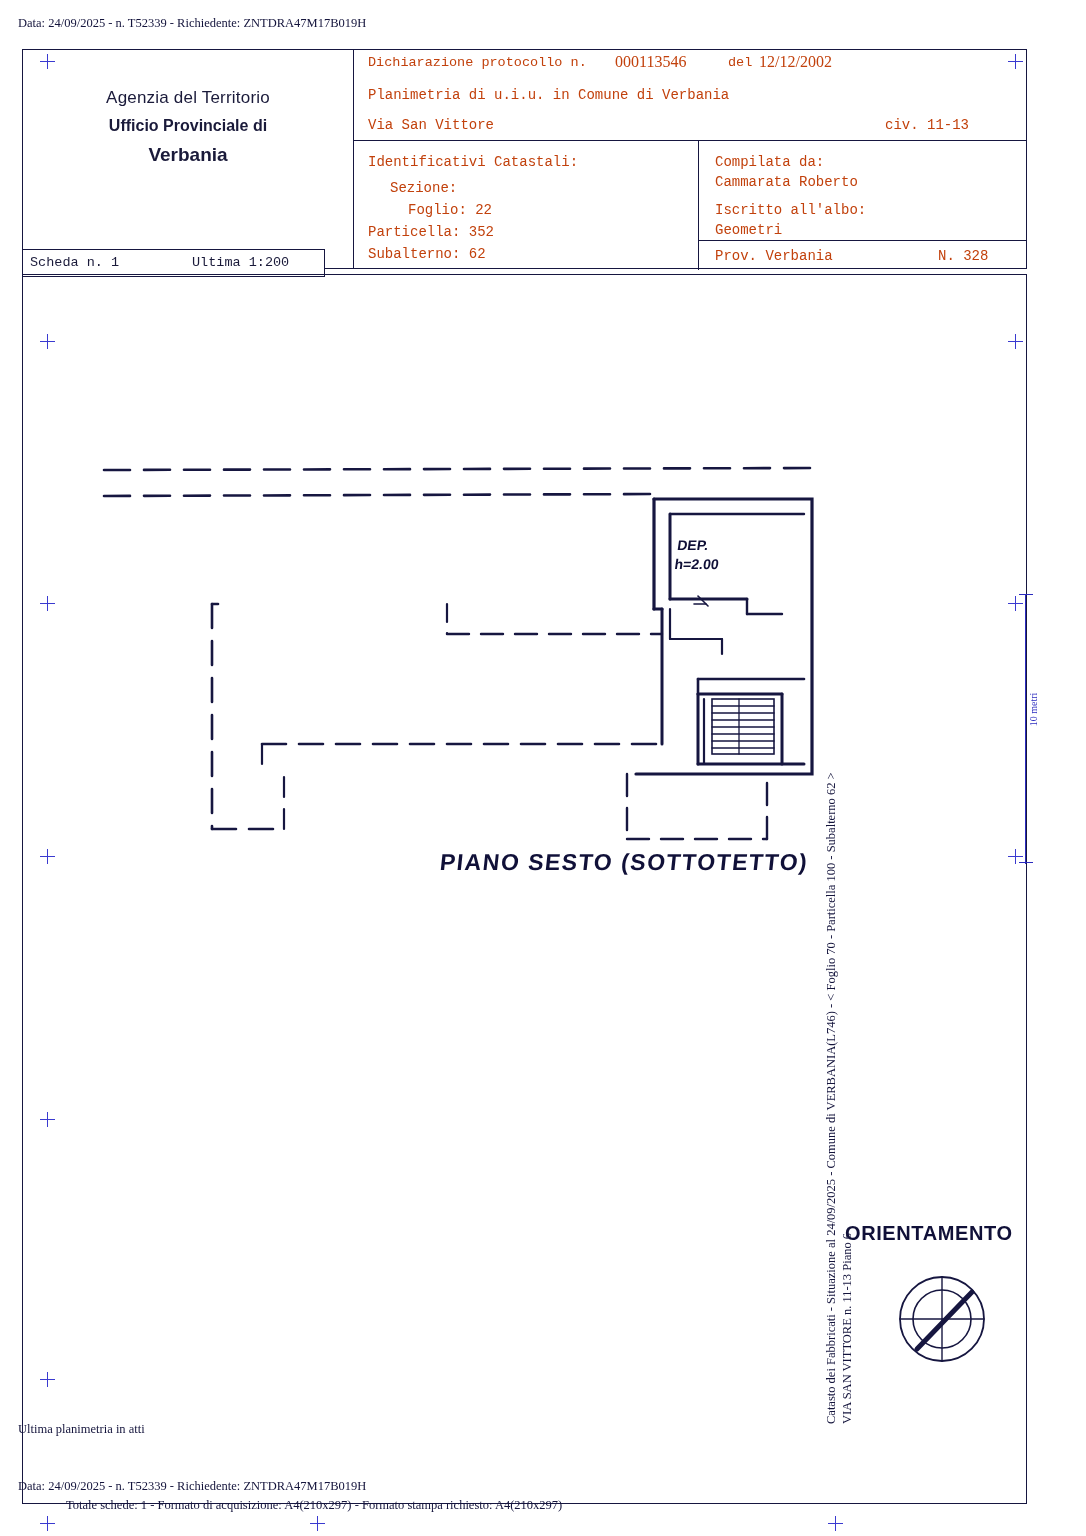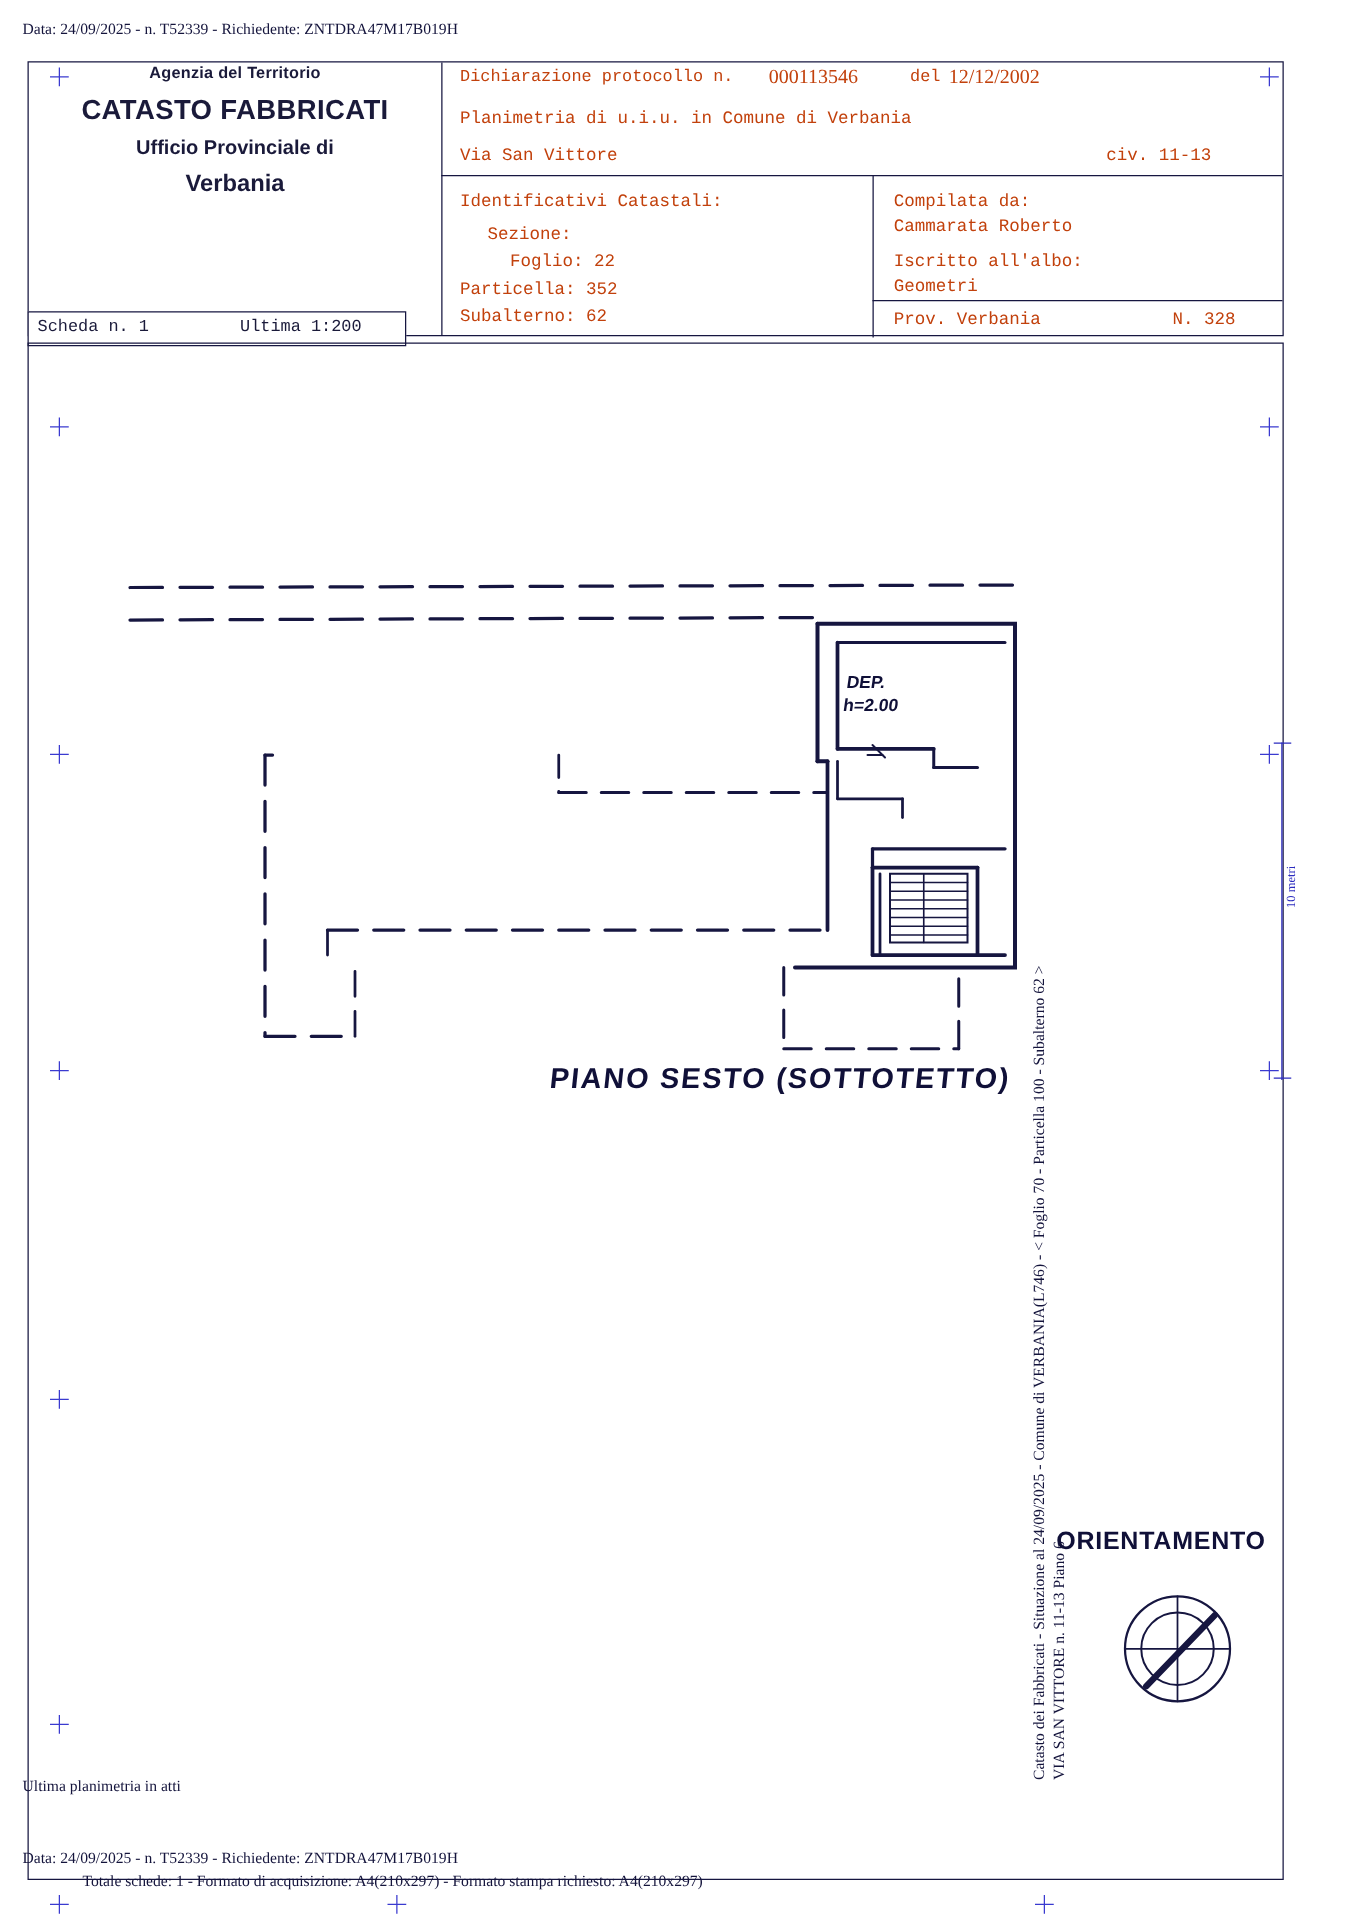--- a/index.html
+++ b/index.html
@@ -58,21 +58,21 @@
   }
   .header-left {
     position: absolute;
     left: 0; top: 0;
     width: 330px;
     height: 100%;
     box-sizing: border-box;
     text-align: center;
     font-family: "Liberation Sans", sans-serif;
   }
-  .hl-1 { font-size: 13px; font-weight: bold; letter-spacing: .2px; }
+  .hl-1 { margin-top: 38px; font-size: 17px; font-weight: normal; letter-spacing: .2px; }
   .hl-2 { margin-top: 10px; font-size: 22px; font-weight: bold; letter-spacing: .3px; }
   .hl-3 { margin-top: 9px; font-size: 16px; font-weight: bold; }
   .hl-4 { margin-top: 9px; font-size: 19px; font-weight: bold; }
 
   .vline {
     position: absolute;
     top: 0;
     width: 1.4px;
     height: 100%;
     background: #161640;
@@ -252,21 +252,20 @@
   <div class="cross" style="left:1008px; top:845px;"></div>
   <div class="cross" style="left:40px; top:1108px;"></div>
   <div class="cross" style="left:40px; top:1368px;"></div>
   <div class="cross" style="left:40px; top:1512px;"></div>
   <div class="cross" style="left:310px; top:1512px;"></div>
   <div class="cross" style="left:828px; top:1512px;"></div>
 
   <div class="header-box">
     <div class="header-left">
       <div class="hl-1">Agenzia del Territorio</div>
-      <div class="hl-2">CATASTO FABBRICATI</div>
       <div class="hl-3">Ufficio Provinciale di</div>
       <div class="hl-4">Verbania</div>
     </div>
 
     <div class="vline" style="left:330px;"></div>
     <div class="hline" style="left:330px; top:90px; width:673px;"></div>
     <div class="vline" style="left:675px; top:90px; height:130px;"></div>
 
     <div class="hr-row mono" style="left:345px; top:5px;">Dichiarazione protocollo n.</div>
     <div class="hr-row serif-val" style="left:592px; top:3px;">000113546</div>

